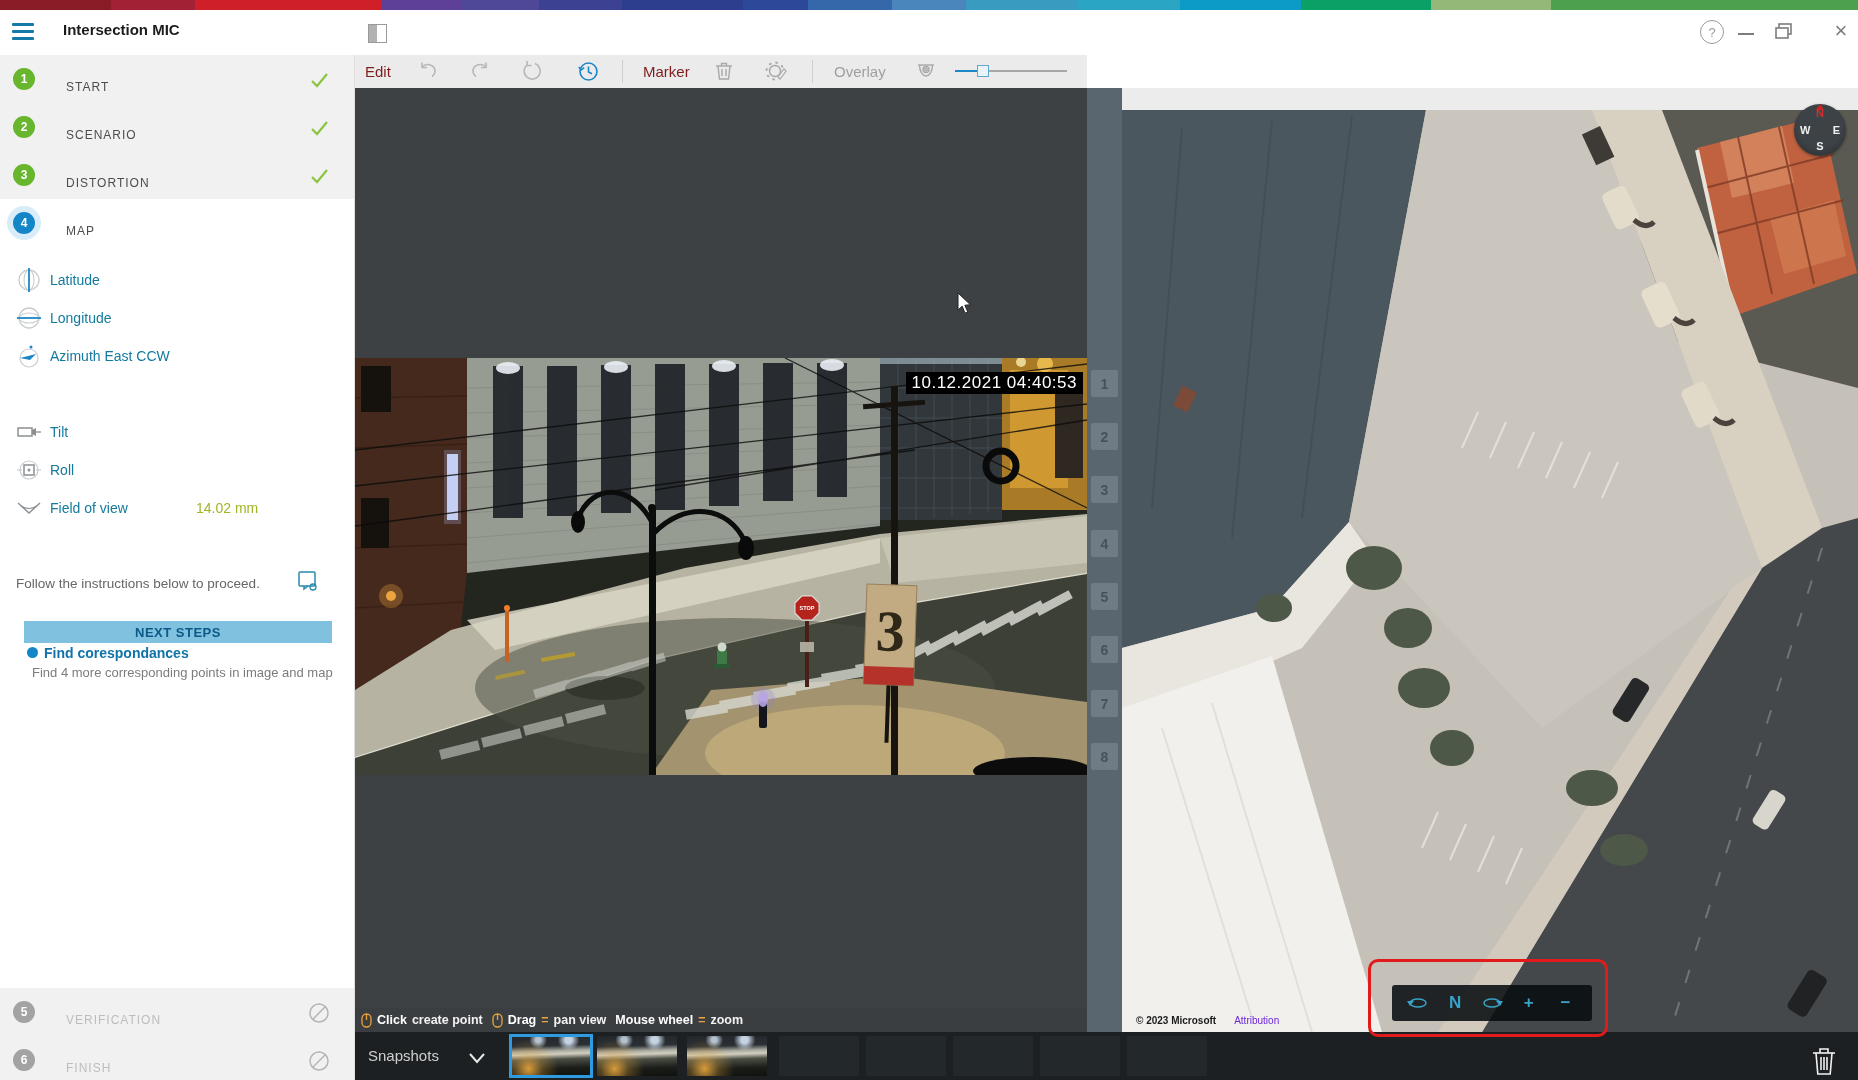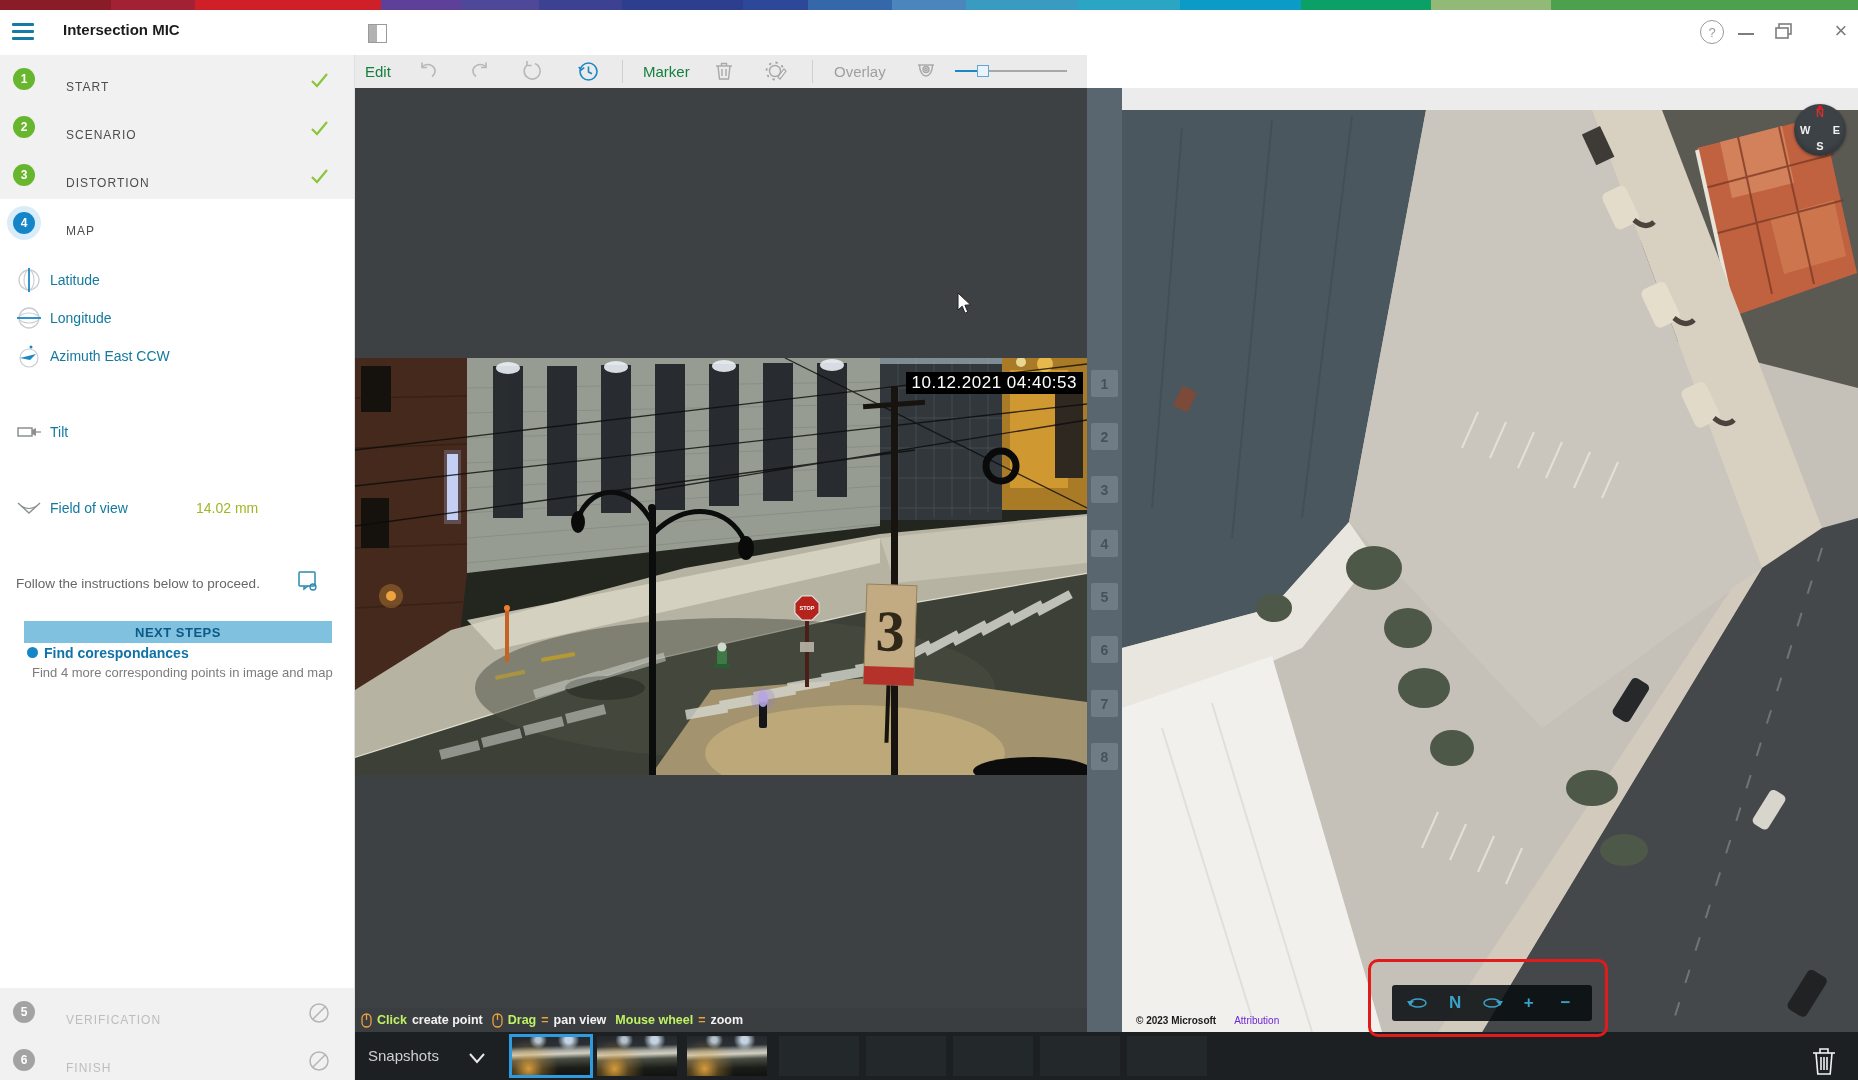--- a/index.html
+++ b/index.html
@@ -54,21 +54,21 @@
   .instruct{position:absolute;left:16px;top:521px;width:270px;font-size:13.5px;color:#666}
   .instruct-icon{position:absolute;left:296px;top:514px;width:24px;height:24px}
   .nextsteps-hdr{position:absolute;left:24px;top:566px;width:308px;height:22px;background:#7fc1de;
     color:#0b5a88;font-size:13px;font-weight:700;letter-spacing:.5px;display:flex;align-items:center;justify-content:center}
   .ns-bullet{position:absolute;left:27px;top:592px;width:11px;height:11px;border-radius:50%;background:#1486c8}
   .ns-title{position:absolute;left:44px;top:590px;font-size:14px;font-weight:600;color:#0f73a8}
   .ns-detail{position:absolute;left:32px;top:610px;font-size:13px;color:#7c7c7c}
 
   
   .toolbar{position:absolute;left:355px;top:55px;width:732px;height:33px;background:#ebebeb}
-  .tb-label{position:absolute;top:8px;font-size:15px;color:#15803d}
+  .tb-label{position:absolute;top:8px;font-size:15px;color:#7f1d1d}
   .tb-label.dim{color:#9f9f9f}
   .tb-icon{position:absolute;top:5px;width:22px;height:22px;cursor:pointer}
   .tb-div{position:absolute;top:5px;width:1px;height:23px;background:#cfcfcf}
   .slider{position:absolute;left:600px;top:0;width:120px;height:33px;cursor:pointer}
   .slider .track{position:absolute;left:0;top:15px;width:112px;height:2px;background:#a8a8a8}
   .slider .fill{position:absolute;left:0;top:15px;width:28px;height:2px;background:#1a87c6}
   .slider .handle{position:absolute;left:22px;top:10px;width:12px;height:12px;background:#e8f3fb;border:1.5px solid #63a7cf}
 
   
   .viewport{position:absolute;left:355px;top:88px;width:732px;height:947px;background:#3d4144;overflow:hidden}
@@ -80,21 +80,21 @@
 
   
   .pointstrip{position:absolute;left:1087px;top:88px;width:35px;height:944px;background:#59666f}
   .pt-btn{position:absolute;left:4px;width:27px;height:27px;background:#6f7c85;border:none;border-radius:2px;
     color:#44525c;font-weight:700;font-size:14px;display:flex;align-items:center;justify-content:center;cursor:pointer}
 
   
   .statusbar{position:absolute;left:355px;top:1008px;width:732px;height:24px;background:#3b3e41;
     display:flex;align-items:center;gap:9px;padding-left:6px;font-size:12.5px;font-weight:700}
   .hint{display:flex;align-items:center;gap:5px}
-  .hint .k{color:#bef264}.hint .eq{color:#e8a33d}.hint .a{color:#f2f2f2}
+  .hint .k{color:#ffffff}.hint .eq{color:#e8a33d}.hint .a{color:#f2f2f2}
   .mouse-ico{width:11px;height:15px}
 
   
   .snapbar{position:absolute;left:355px;top:1032px;width:1503px;height:48px;background:#1c2023}
   .snap-label{position:absolute;left:13px;top:15px;font-size:15px;color:#cfcfcf;cursor:pointer}
   .snap-chevron{position:absolute;left:113px;top:18px;width:18px;height:12px;cursor:pointer}
   .thumb{position:absolute;top:4px;width:80px;height:40px;cursor:pointer;background-color:#15171a}
   .thumb.photo{background-image:
       radial-gradient(circle at 22% 82%, rgba(224,162,60,.95) 0,rgba(224,162,60,.3) 20%,transparent 42%),
       radial-gradient(circle at 72% 10%, rgba(205,220,235,.95) 0 5%,transparent 16%),
@@ -221,20 +221,32 @@
       <span class="fval"></span>
     </div>
     <div class="frow" style="top:358px">
       <span class="ficon">
         <svg width="26" height="26" viewBox="0 0 26 26" fill="none">
             <rect x="2" y="9" width="14" height="8" stroke="#8a9094" stroke-width="1.5"></rect>
             <path d="M16,11 L20,9 L20,17 L16,15 Z" fill="#8a9094"></path>
             <line x1="20" y1="13" x2="25" y2="13" stroke="#8a9094" stroke-width="1.3"></line>
           </svg></span>
       <span class="flbl">Tilt</span>
+      <span class="fval"></span>
+    </div>
+    <div class="frow" style="top:396px">
+      <span class="ficon">
+        <svg width="26" height="26" viewBox="0 0 26 26" fill="none">
+            <circle cx="13" cy="13" r="9" stroke="#c9cdd0" stroke-width="1.2"></circle>
+            <rect x="8" y="8" width="10" height="10" stroke="#8a9094" stroke-width="1.5"></rect>
+            <circle cx="13" cy="13" r="1.5" fill="#8a9094"></circle>
+            <line x1="1" y1="13" x2="6" y2="13" stroke="#c9cdd0" stroke-width="1.2"></line>
+            <line x1="20" y1="13" x2="25" y2="13" stroke="#c9cdd0" stroke-width="1.2"></line>
+          </svg></span>
+      <span class="flbl">Roll</span>
       <span class="fval"></span>
     </div>
     <div class="frow" style="top:434px">
       <span class="ficon">
         <svg width="26" height="26" viewBox="0 0 26 26" fill="none">
             <path d="M2,8 L13,18 L24,8" stroke="#8a9094" stroke-width="1.4"></path>
             <path d="M5,11 Q13,16 21,11" stroke="#8a9094" stroke-width="1.2" fill="none"></path>
           </svg></span>
       <span class="flbl">Field of view</span>
       <span class="fval">14.02 mm</span>

